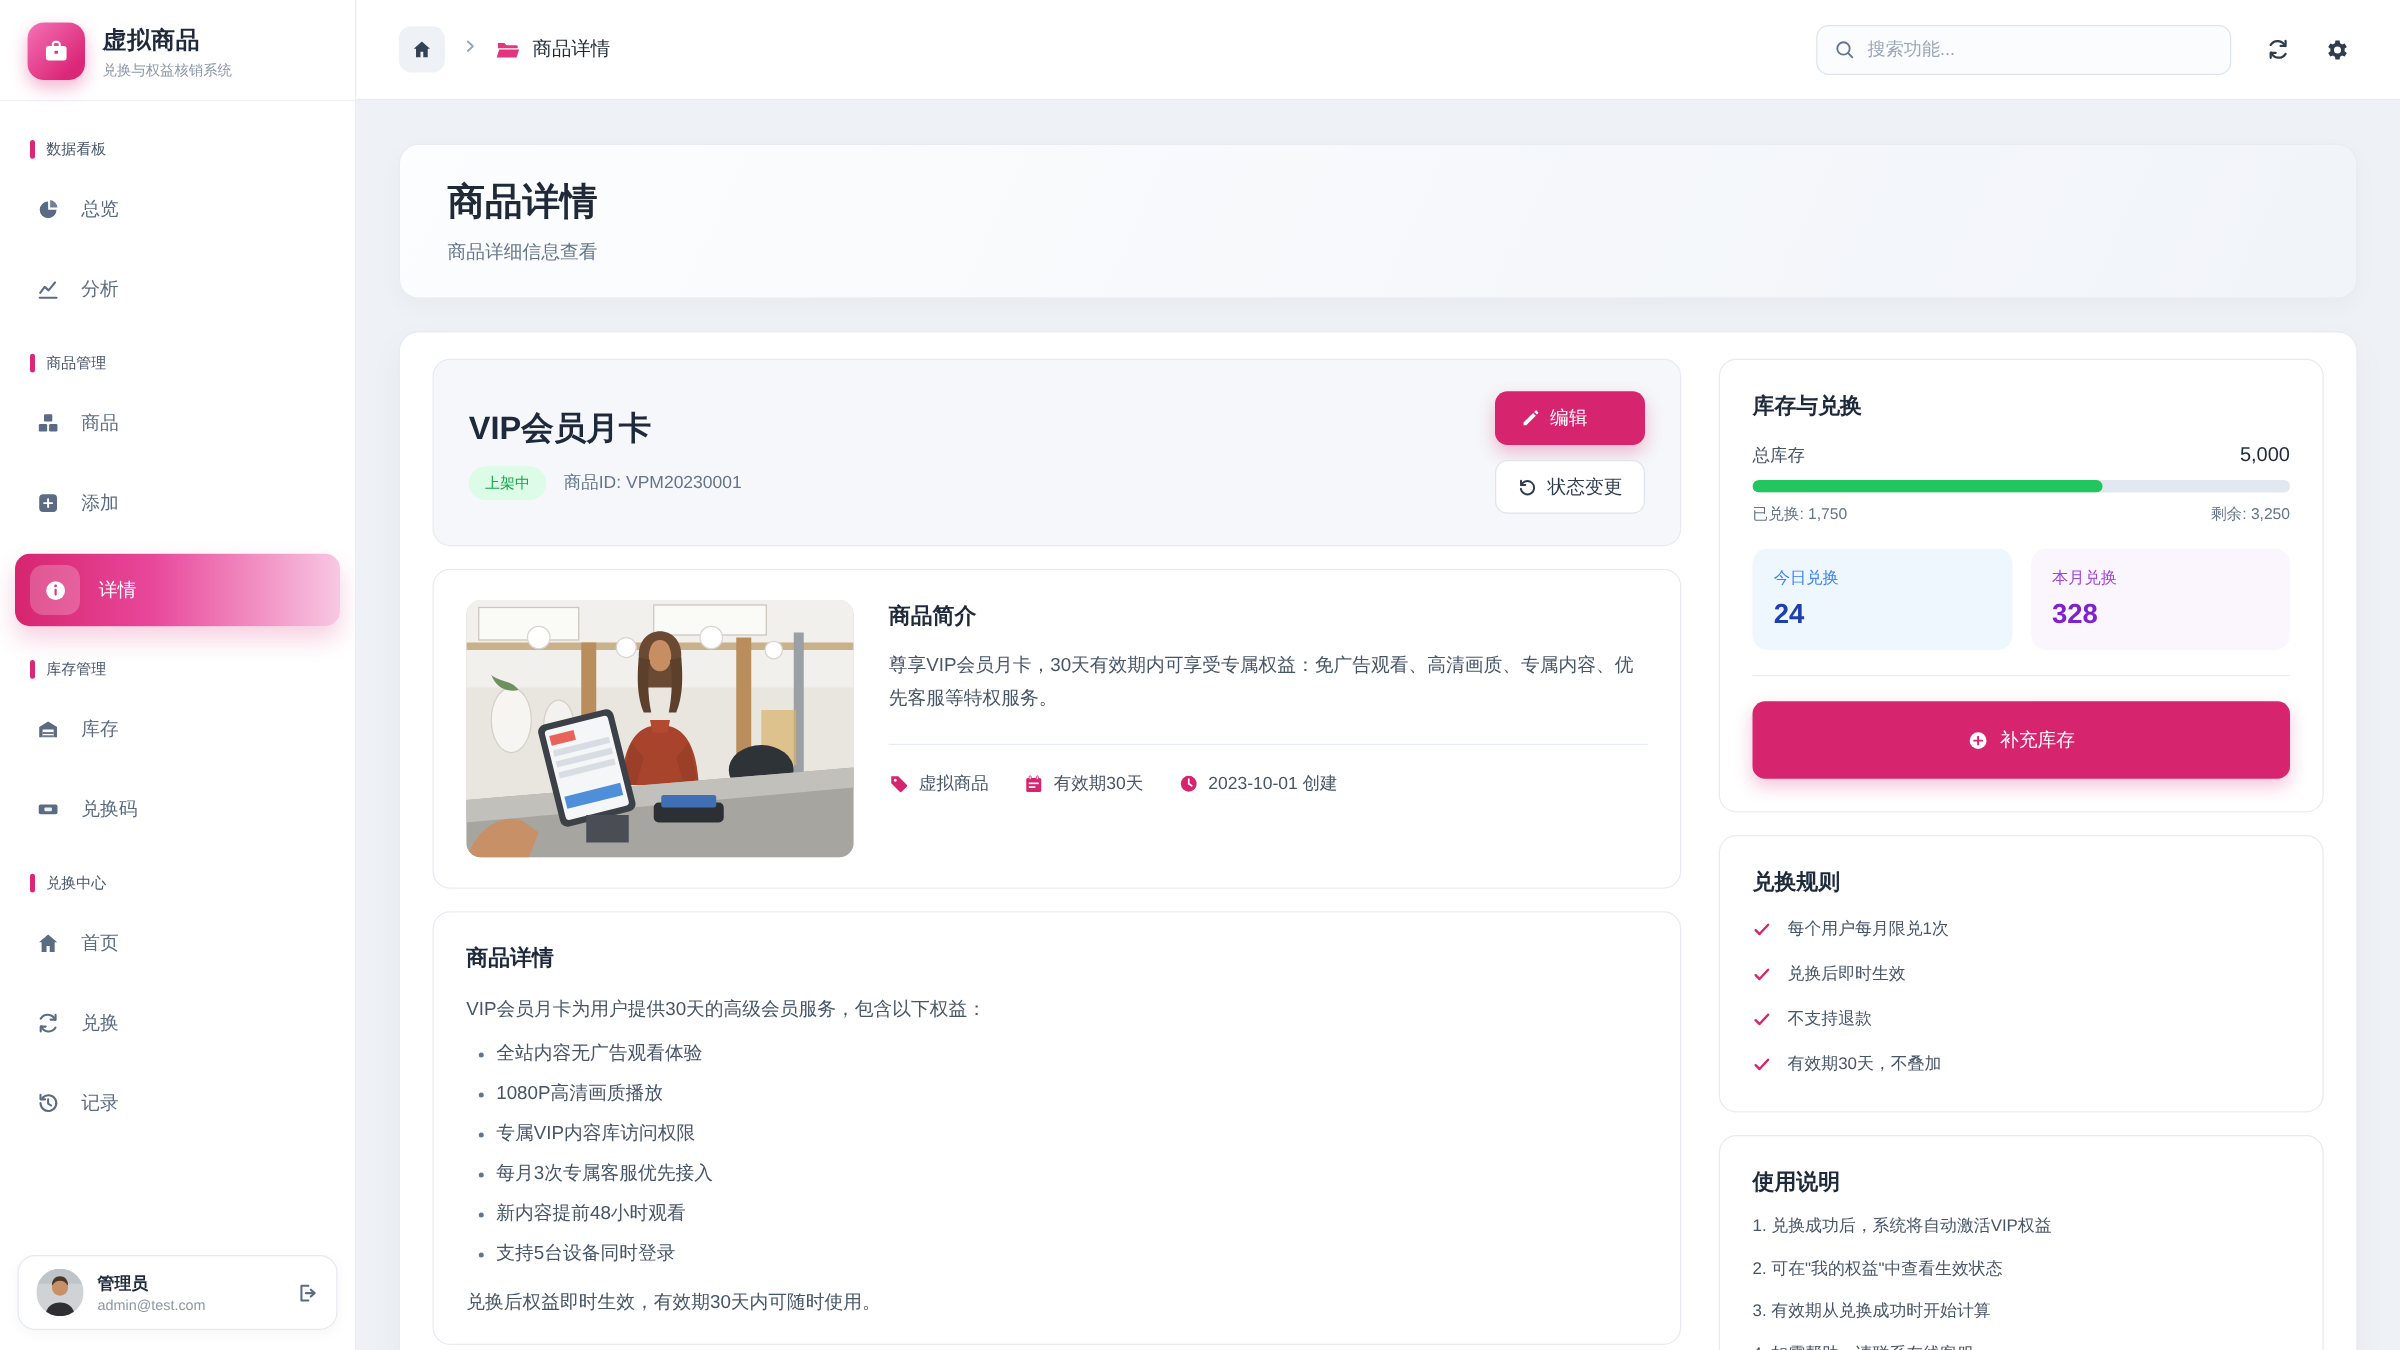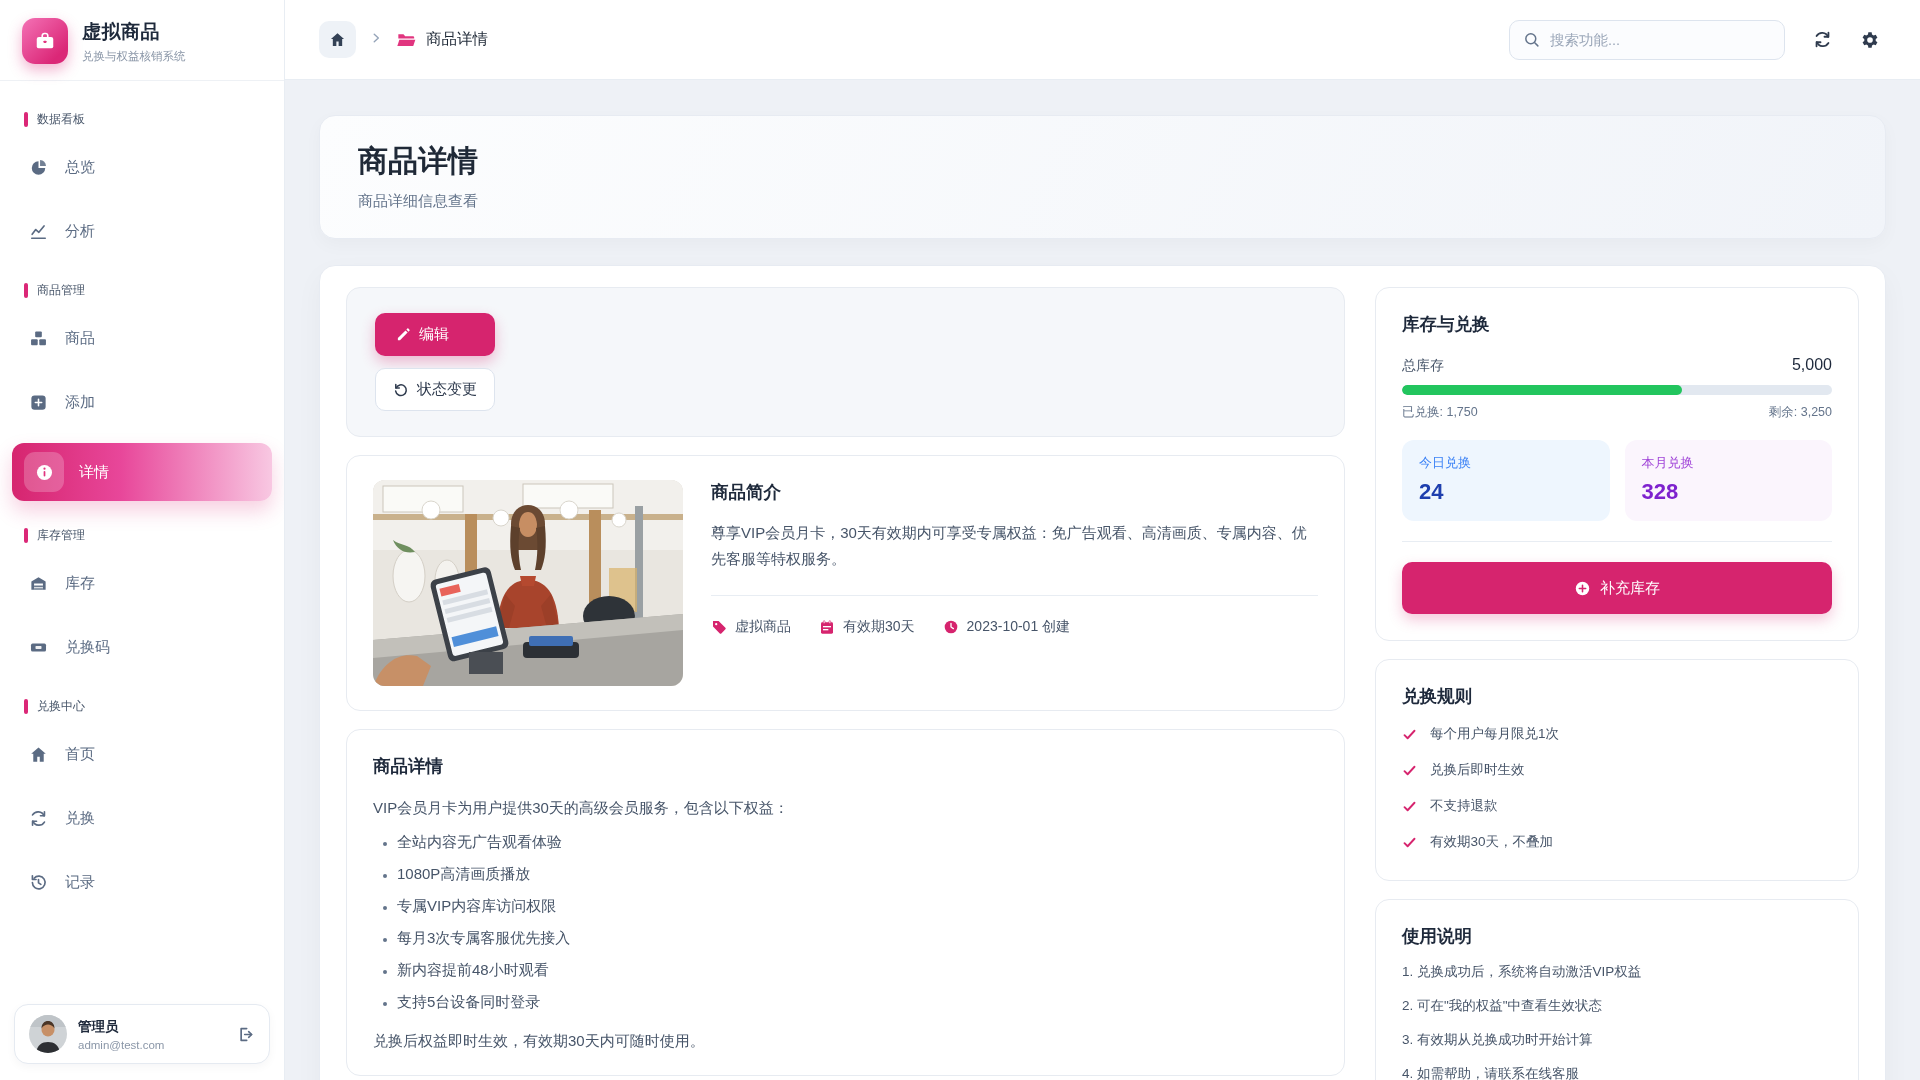--- a/index.html
+++ b/index.html
@@ -41,21 +41,21 @@
   
   .main { flex:1; display:flex; flex-direction:column; min-width:0; }
   .topbar { height:80px; background:#fff; border-bottom:1px solid #e8edf3;
     display:flex; align-items:center; justify-content:space-between; padding:0 40px 0 34px; flex-shrink:0; }
   .breadcrumb { display:flex; align-items:center; gap:13px; }
   .home-btn { width:37px; height:37px; border-radius:10px; background:#eef2f7; display:grid; place-items:center;
     color:#334155; cursor:pointer; }
   .crumb-sep { color:#94a3b8; }
   .crumb-current { display:flex; align-items:center; gap:10px; font-size:15.5px; font-weight:500; color:#1f2937; }
   .topbar-right { display:flex; align-items:center; gap:28px; }
-  .search-box { width:276px; height:40px; border:1px solid #dde4ee; border-radius:10px; background:#fbfcfe;
+  .search-box { width:332px; height:40px; border:1px solid #dde4ee; border-radius:10px; background:#fbfcfe;
     display:flex; align-items:center; gap:10px; padding:0 13px; }
   .search-box input { border:none; outline:none; background:transparent; flex:1; font-size:14.5px; color:#334155;
     font-family:inherit; }
   .search-box input::placeholder { color:#9aa6b8; }
   .top-icon { color:#2f3b4e; cursor:pointer; display:grid; place-items:center; }
 
   .content { flex:1; padding:35px 34px 18px; overflow:hidden; }
   .page-header { border-radius:16px; border:1px solid #e7ebf2; padding:25px 38px 27px; margin-bottom:26px;
     background:linear-gradient(115deg,#fcfdfe 0%,#f1f4f9 100%); box-shadow:0 6px 18px rgba(15,23,42,.03); }
   .page-header h1 { font-size:30px; font-weight:bold; color:#1f2937; }
@@ -108,21 +108,21 @@
   .stat-box { border-radius:12px; padding:14px 17px 16px; }
   .stat-blue { background:#eef6fe; }
   .stat-purple { background:#fbf5fd; }
   .stat-label { font-size:13px; }
   .stat-blue .stat-label { color:#3b82f6; }
   .stat-purple .stat-label { color:#a045d8; }
   .stat-value { font-size:22px; font-weight:bold; margin-top:7px; }
   .stat-blue .stat-value { color:#1e3fae; }
   .stat-purple .stat-value { color:#7e22ce; }
   .rdiv { border-top:1px solid #e8edf3; margin:20px 0; }
-  .restock { width:100%; height:52px; border-radius:10px; background:#d6246e; color:#fff; font-size:15px;
+  .restock { width:100%; height:62px; border-radius:10px; background:#d6246e; color:#fff; font-size:15px;
     display:flex; align-items:center; justify-content:center; gap:9px; border:none; cursor:pointer; font-family:inherit;
     box-shadow:0 6px 14px rgba(214,36,110,.25); }
 
   .rule-row { display:flex; align-items:flex-start; gap:13px; margin-top:17px; }
   .rule-row svg { width:15px; height:15px; color:#d6246e; flex-shrink:0; margin-top:2px; }
   .rule-text { font-size:13.5px; color:#475569; line-height:1.4; }
   .instr-line { font-size:13.5px; color:#475569; margin-top:14px; line-height:1.5; }
   .mt18 { margin-top:4px; }
 </style>
 </head>
@@ -313,20 +313,27 @@
   <div class="content">
     <div class="page-header">
       <h1>商品详情</h1>
       <p>商品详细信息查看</p>
     </div>
 
     <div class="wrapper">
 
       <div class="left-col">
         <div class="prod-head">
+          <div>
+            <div class="prod-name">VIP会员月卡</div>
+            <div class="prod-sub">
+              <span class="badge-live">上架中</span>
+              <span class="prod-id">商品ID: VPM20230001</span>
+            </div>
+          </div>
           <div class="head-actions">
             <button class="btn btn-pink">
               <svg width="15" height="15" viewBox="0 0 24 24" fill="currentColor">
                   <path d="M3 17.6V21h3.4L18.6 8.8l-3.4-3.4z"></path>
                   <path d="M16.6 4l3.4 3.4 1.5-1.5a1.2 1.2 0 000-1.7L19.8 2.5a1.2 1.2 0 00-1.7 0z"></path>
                 </svg>
               <span>编辑</span>
             </button>
             <button class="btn btn-ghost">
               <svg width="16" height="16" viewBox="0 0 24 24" fill="none" stroke="currentColor" stroke-width="2.3" stroke-linecap="round" stroke-linejoin="round">

